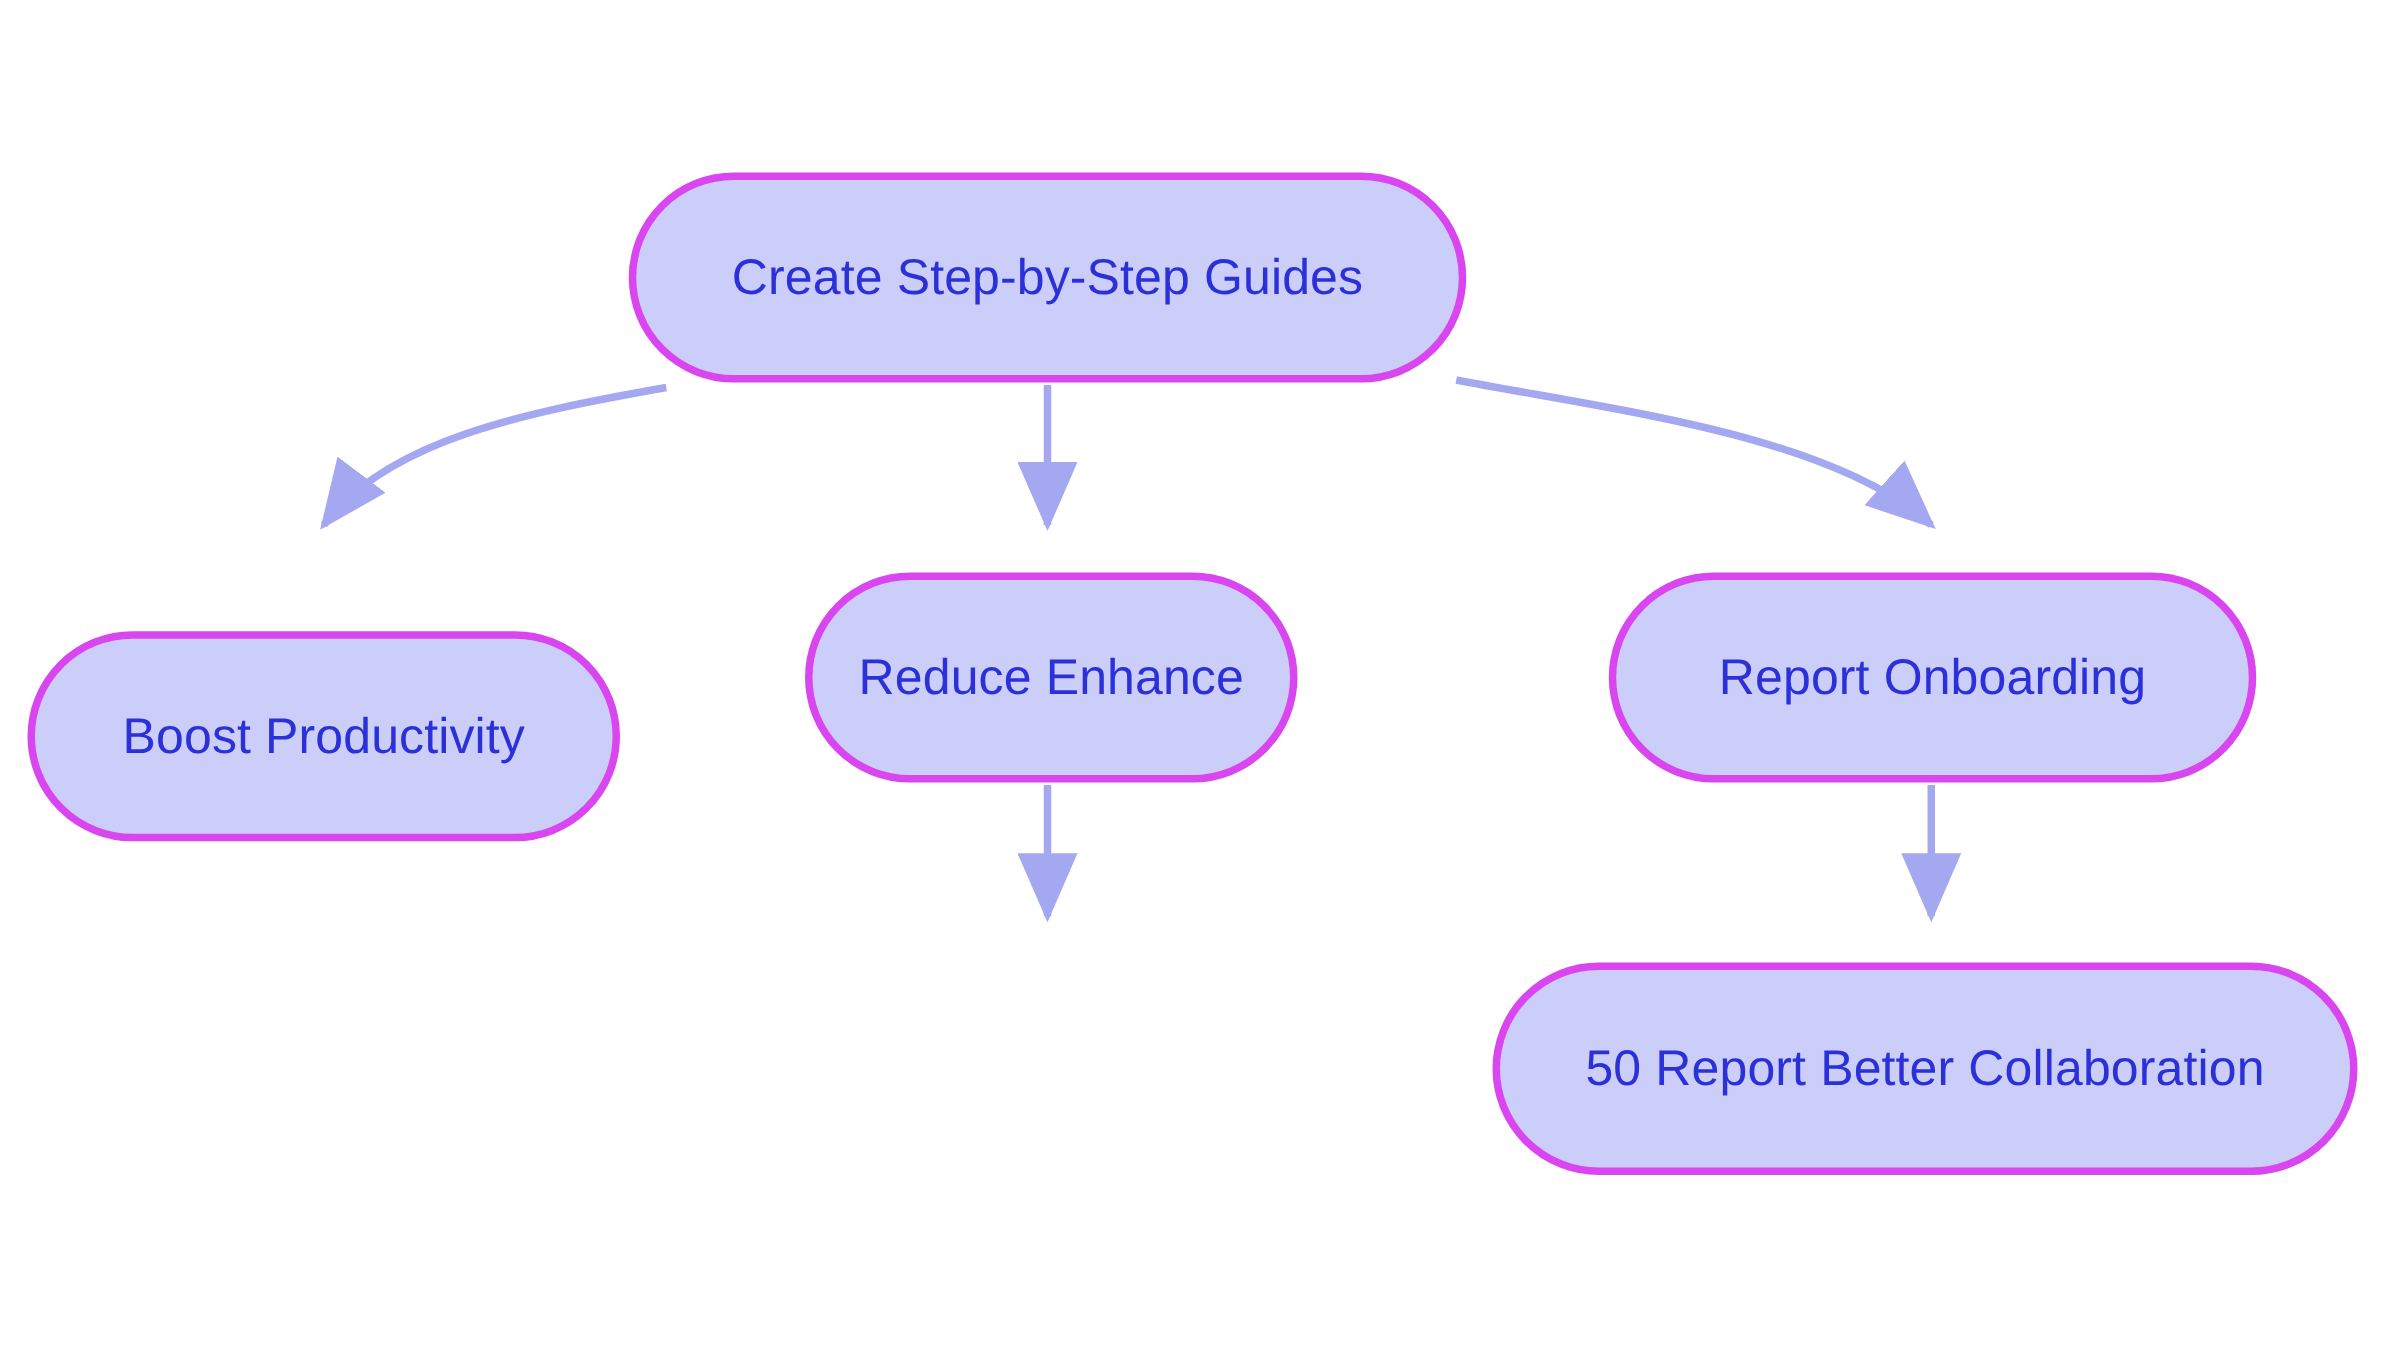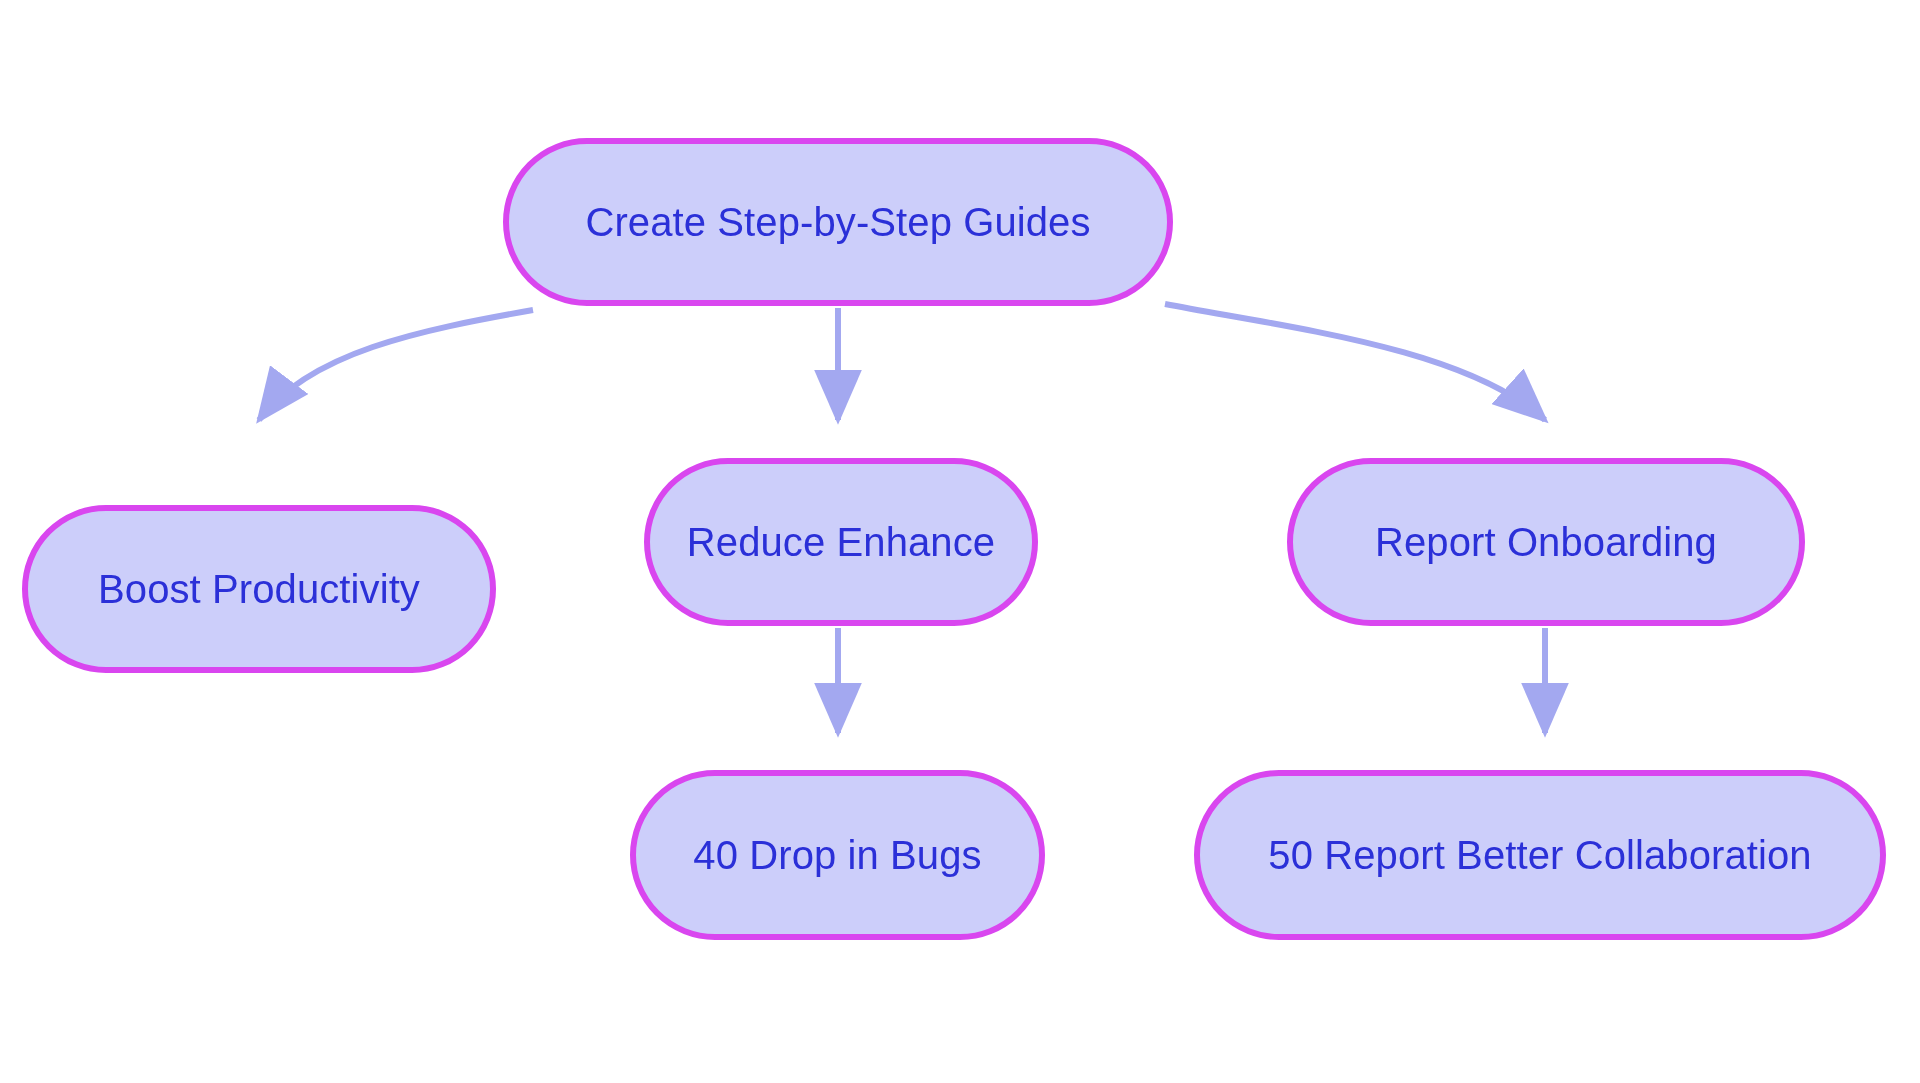--- a/index.html
+++ b/index.html
@@ -85,21 +85,18 @@
   </div>
 
   <div class="node n-reduce">
     <span class="node-label">Reduce Enhance</span>
   </div>
 
   <div class="node n-onb">
     <span class="node-label">Report Onboarding</span>
   </div>
 
-  <div class="node n-bugs">
-    <span class="node-label">40 Drop in Bugs</span>
-  </div>
 
   <div class="node n-collab">
     <span class="node-label">50 Report Better Collaboration</span>
   </div>
 
 </div>
 
 </body></html>

